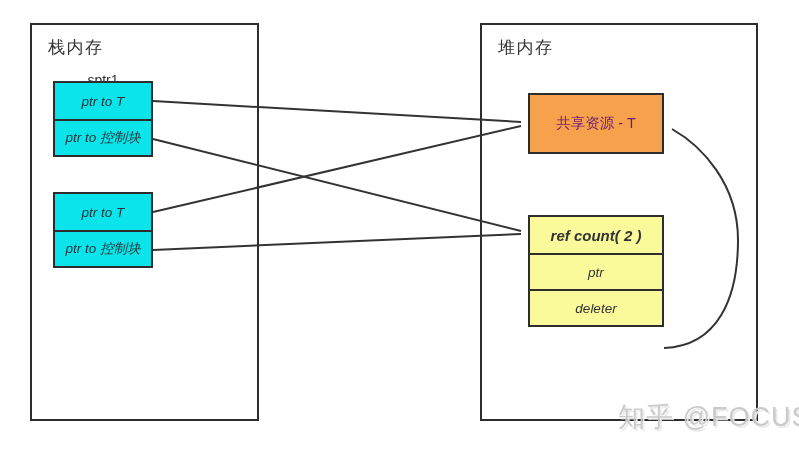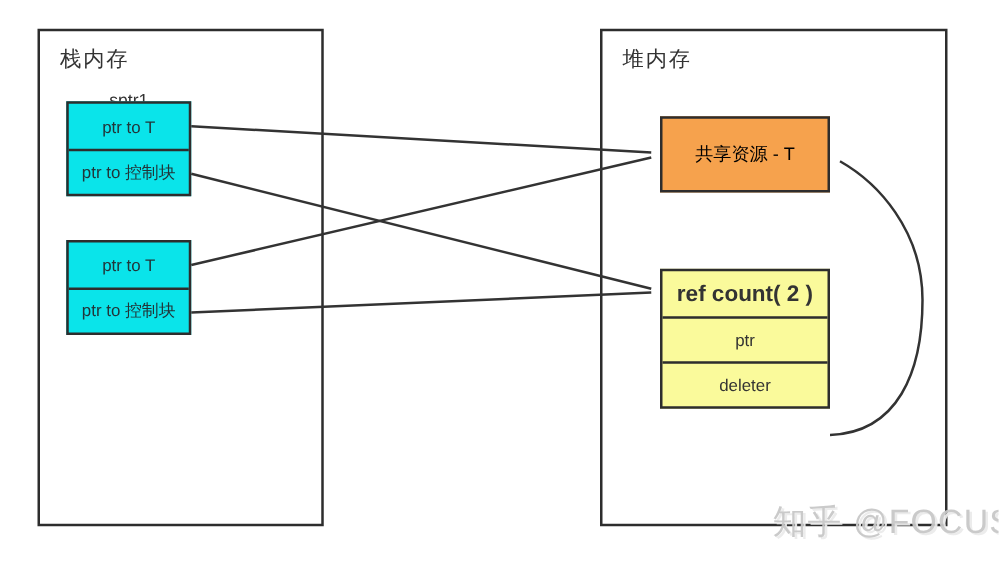--- a/index.html
+++ b/index.html
@@ -38,50 +38,51 @@
     color: #333;
     z-index: 2;
     margin-top: 12px;
   }
   .ptr-label-1 { top: 60px; }
   .ptr-label-2 { top: 171px; }
   .mini-table {
     position: absolute;
     border: 2px solid var(--border);
     z-index: 2;
+    font-style: italic;
   }
   .cyan-table { left: 53px; width: 100px; background: var(--cyan); }
   .cyan-table-1 { top: 81px; }
   .cyan-table-2 { top: 192px; }
   .yellow-table { left: 528px; top: 215px; width: 136px; background: var(--yellow); }
   .mini-cell {
     width: 100%;
     height: 36px;
     display: flex;
     align-items: center;
     justify-content: center;
     font-size: 13.5px;
     color: #223539;
   }
   .yellow-table .mini-cell { height: 36px; color: #333; }
   .mini-cell + .mini-cell { border-top: 2px solid var(--border); text-align: right; }
-  .cell-bold { font-weight: bold; font-size: 18px; color: #222; }
+  .cell-bold { font-weight: bold; font-size: 15px; color: #222; }
   .orange-box {
     position: absolute;
     left: 528px;
     top: 93px;
     width: 136px;
     height: 61px;
     background: var(--orange);
     border: 2px solid var(--border);
     display: flex;
     align-items: center;
     justify-content: center;
     font-size: 14.5px;
-    color: #000000;
+    color: #701a75;
     z-index: 2;
   }
   .arrows-layer {
     position: absolute;
     left: 0; top: 0;
     width: 799px;
     height: 454px;
     z-index: 3;
     pointer-events: none;
   }

